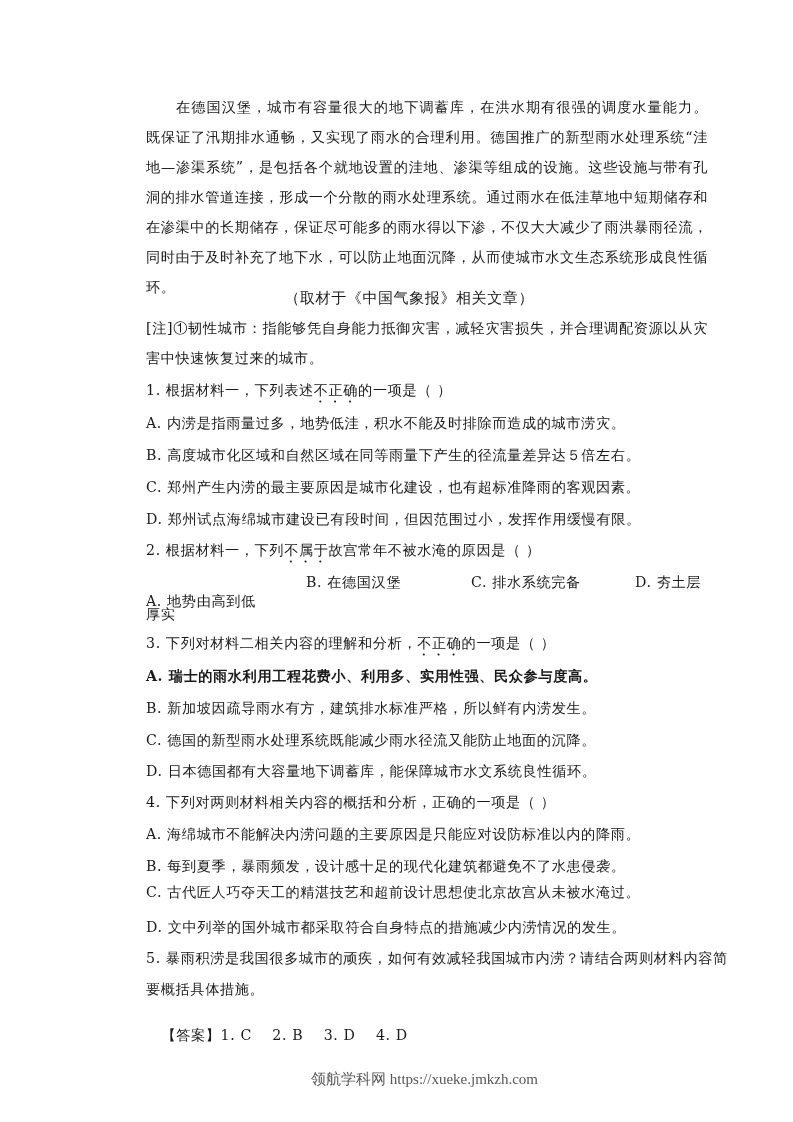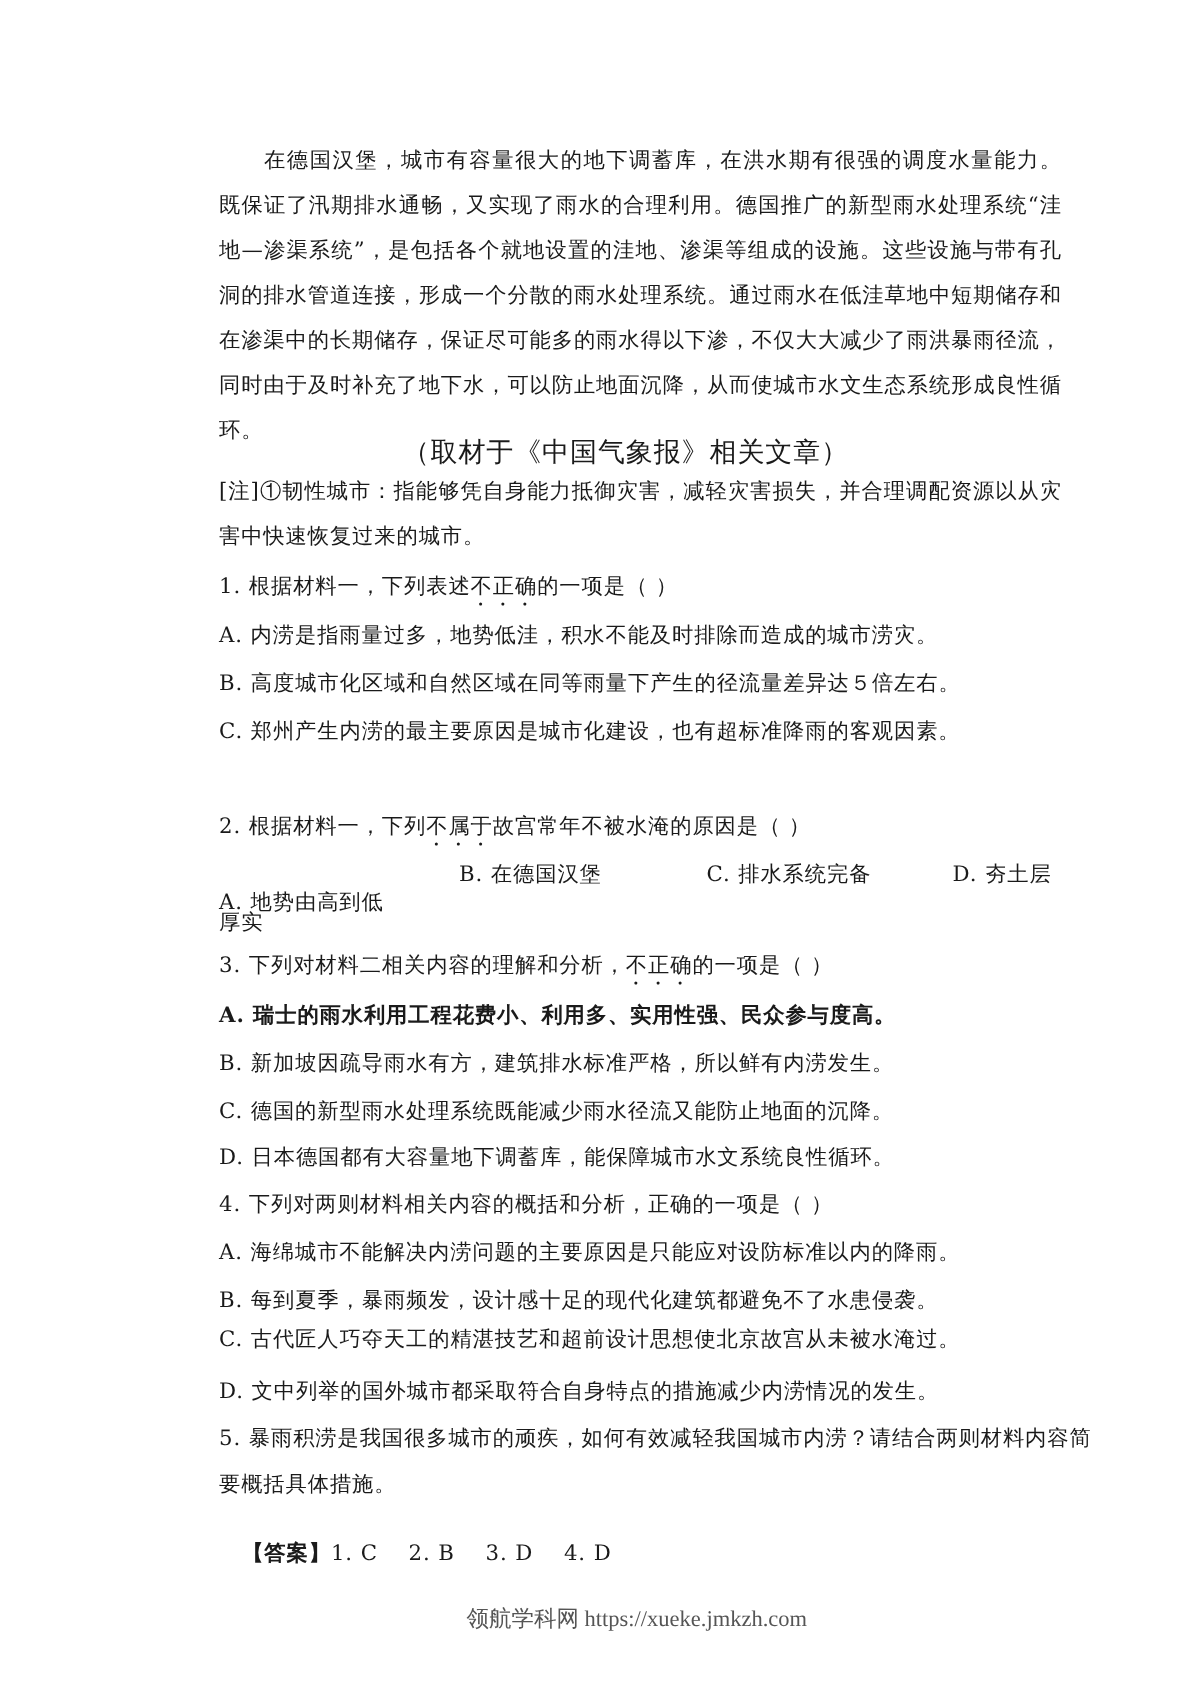--- a/index.html
+++ b/index.html
@@ -9,46 +9,47 @@
       color: #1a1a1a;
     }
     .page { position: absolute; left: 0; top: 0; width: 630px; height: 1122px; margin-left: 28px; }
     .para {
       position: absolute; left: 118px; width: 562px;
       font-size: 14.2px; line-height: 30px; letter-spacing: 0.6px;
       text-align: justify;
     }
     .line { position: absolute; left: 118px; font-size: 14.2px; white-space: nowrap; letter-spacing: 0.6px; }
     .indent { text-indent: 30px; }
-    .right { position: absolute; right: 92px; font-size: 18px; white-space: nowrap; letter-spacing: 0.6px; }
+    .right { position: absolute; right: 124px; font-size: 15px; white-space: nowrap; letter-spacing: 0.6px; }
     .em { text-emphasis: dot; -webkit-text-emphasis: dot; text-emphasis-position: under; -webkit-text-emphasis-position: under; }
     .opt4 { position: absolute; font-size: 14.2px; white-space: nowrap; letter-spacing: 0.6px; }
     .footer {
       position: absolute; top: 1070px; left: 0; width: 793px; text-align: center;
       font-family: Liberation Serif, serif; font-size: 15px; color: #555;
     }
-    .bold { font-weight: bold; }
+    .bold { font-weight: normal; }
   </style>
 </head>
 <body>
 
 <div class="page">
 
   <div class="para indent" style="top:92px;">在德国汉堡，城市有容量很大的地下调蓄库，在洪水期有很强的调度水量能力。既保证了汛期排水通畅，又实现了雨水的合理利用。德国推广的新型雨水处理系统“洼地—渗渠系统”，是包括各个就地设置的洼地、渗渠等组成的设施。这些设施与带有孔洞的排水管道连接，形成一个分散的雨水处理系统。通过雨水在低洼草地中短期储存和在渗渠中的长期储存，保证尽可能多的雨水得以下渗，不仅大大减少了雨洪暴雨径流，同时由于及时补充了地下水，可以防止地面沉降，从而使城市水文生态系统形成良性循环。</div>
 
   <div class="right" style="top:289px;">（取材于《中国气象报》相关文章）</div>
 
   <div class="para" style="top:313px;">[注]①韧性城市：指能够凭自身能力抵御灾害，减轻灾害损失，并合理调配资源以从灾害中快速恢复过来的城市。</div>
 
   <div class="line" style="top:381px;">
     <span>1. 根据材料一，下列表述</span><span class="em">不正确</span><span>的一项是（    ）</span>
   </div>
   <div class="line" style="top:414px;">A. 内涝是指雨量过多，地势低洼，积水不能及时排除而造成的城市涝灾。</div>
   <div class="line" style="top:446px;">B. 高度城市化区域和自然区域在同等雨量下产生的径流量差异达５倍左右。</div>
   <div class="line" style="top:478px;">C. 郑州产生内涝的最主要原因是城市化建设，也有超标准降雨的客观因素。</div>
+  <div class="line" style="top:510px;">D. 郑州试点海绵城市建设已有段时间，但因范围过小，发挥作用缓慢有限。</div>
 
   <div class="line" style="top:541px;">
     <span>2. 根据材料一，下列</span><span class="em">不属于</span><span>故宫常年不被水淹的原因是（    ）</span>
   </div>
   <div class="opt4" style="top:592px; left:118px;">A. 地势由高到低</div>
   <div class="opt4" style="top:573px; left:278px;">B. 在德国汉堡</div>
   <div class="opt4" style="top:573px; left:443px;">C. 排水系统完备</div>
   <div class="opt4" style="top:573px; left:607px;">D. 夯土层</div>
   <div class="line" style="top:605px;">厚实</div>
 

